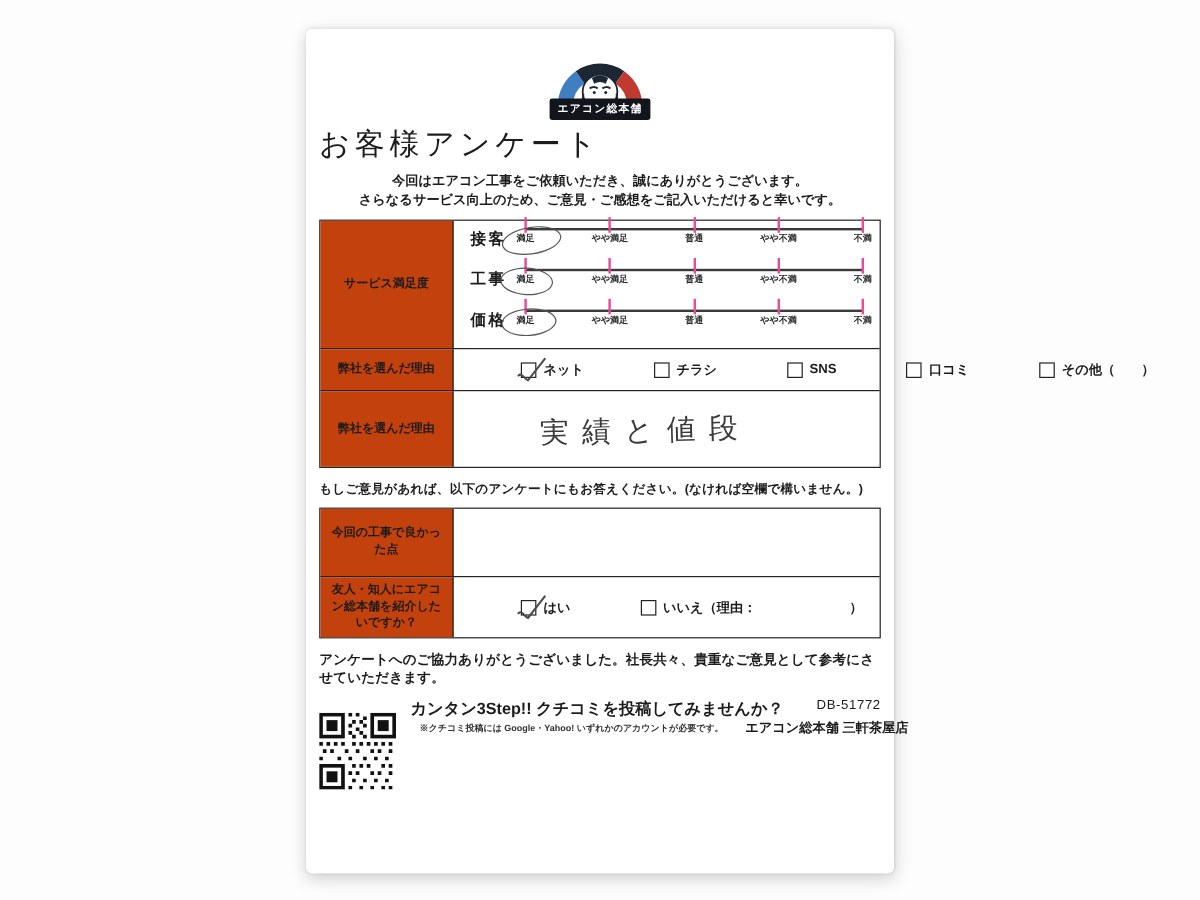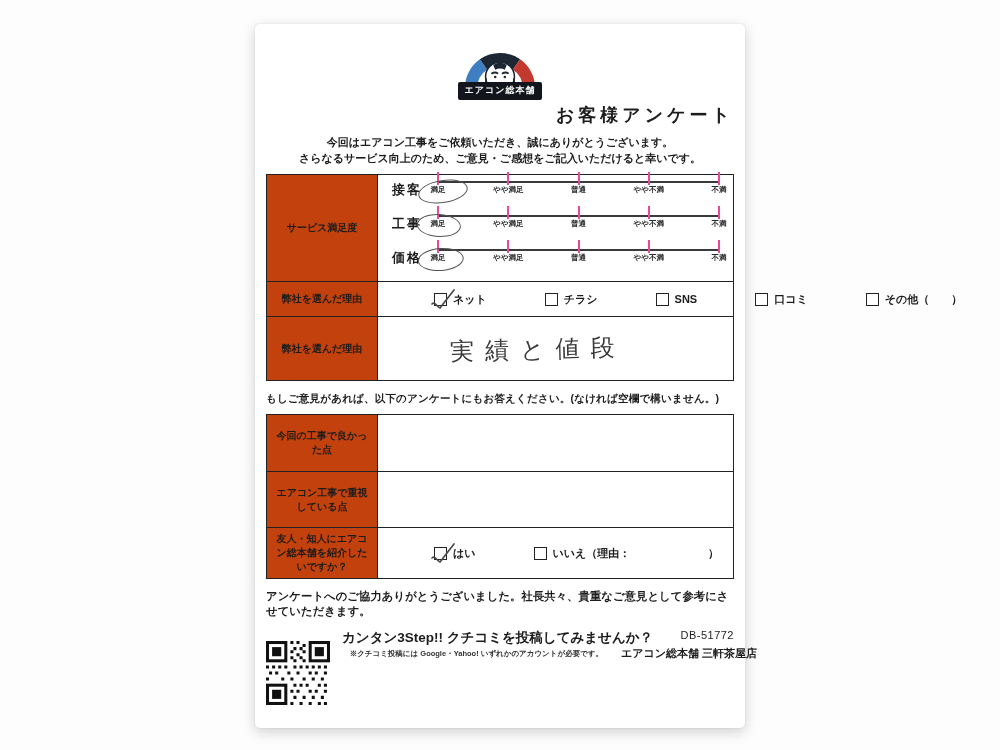--- a/index.html
+++ b/index.html
@@ -18,21 +18,21 @@
     padding:14px 11px 12px;
     position:relative;
   }
   
   .logo-wrap { display:flex; flex-direction:column; align-items:center; margin-top:2px; }
   .logo-banner {
     background:#12161c; color:#fff; font-weight:bold; font-size:9px;
     padding:2px 7px 3px; border-radius:2px; margin-top:-10px; letter-spacing:1px;
     position:relative; z-index:2;
   }
-  .page-title { text-align:right; font-size:18px; font-weight:bold; letter-spacing:4px; margin-top:3px; }
+  .page-title { text-align:left; font-size:25px; font-weight:normal; letter-spacing:4px; margin-top:3px; }
   .intro { text-align:center; font-size:11px; font-weight:bold; line-height:16px; }
   .intro:first-of-type { margin-top:7px; }
   
   .tbl { border:1.6px solid #222; margin-top:8px; }
   .trow { display:flex; }
   .trow + .trow { border-top:1.4px solid #222; }
   .th {
     width:111px; background:#c2410c; border-right:1.4px solid #222;
     display:flex; align-items:center; justify-content:center;
     font-size:10px; font-weight:bold; text-align:center; padding:4px 6px; line-height:14px;
@@ -228,24 +228,20 @@
         <span class="handwriting">実績と値段</span>
       </div>
     </div>
   </div>
 
   <p class="mid-note">もしご意見があれば、以下のアンケートにもお答えください。(なければ空欄で構いません。)</p>
 
   <div class="tbl">
     <div class="trow r-good">
       <div class="th">今回の工事で良かった点</div>
-      <div class="td"></div>
-    </div>
-    <div class="trow r-prio">
-      <div class="th">エアコン工事で重視している点</div>
       <div class="td"></div>
     </div>
     <div class="trow r-ref">
       <div class="th">友人・知人にエアコン総本舗を紹介したいですか？</div>
       <div class="td checks">
         <span class="opt">
           <span class="box">
             <svg class="checkmark" viewBox="0 0 28 28">
               <path d="M3 18 C6 15 8 21 11 22 L25 4" fill="none" stroke="#4a4a4a" stroke-width="1.7" stroke-linecap="round"></path>
             </svg>

